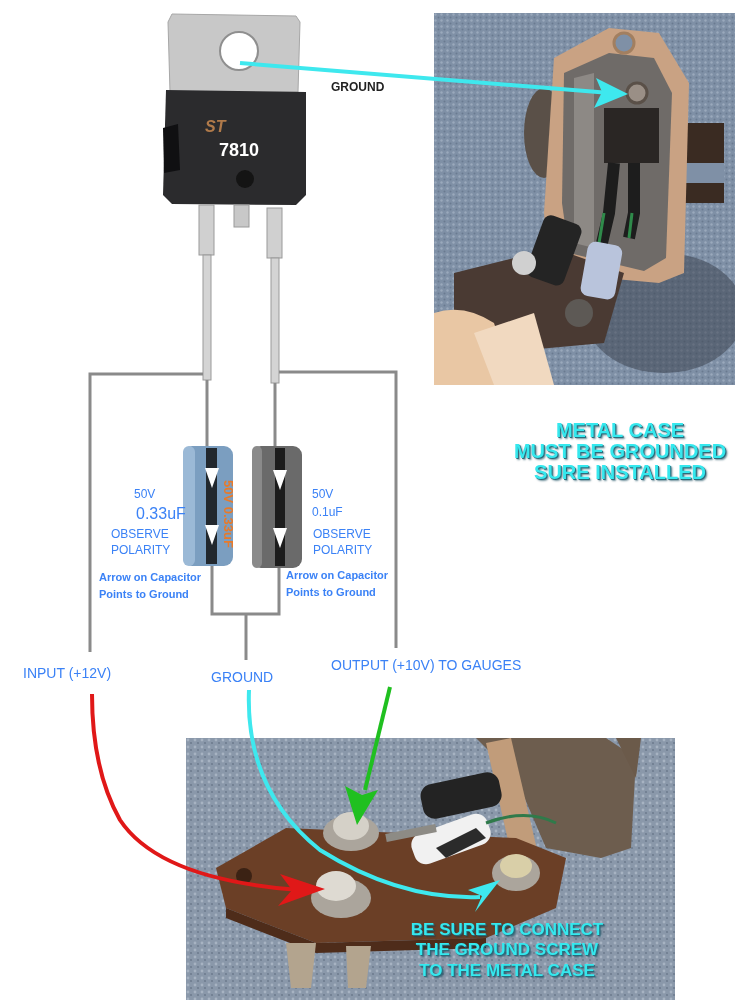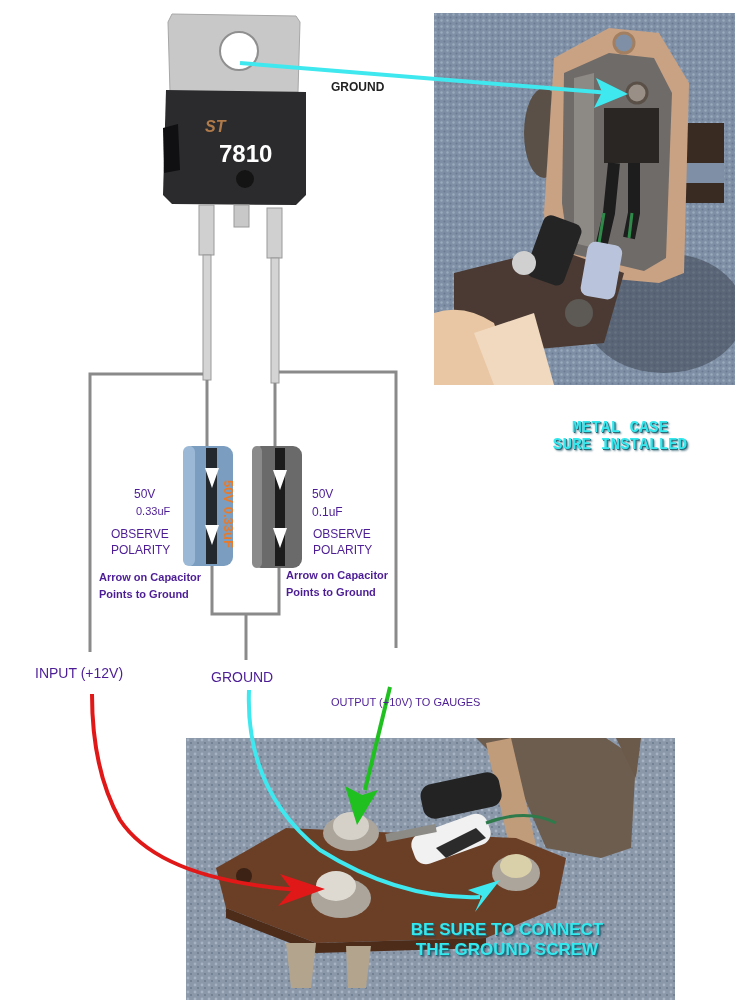--- a/index.html
+++ b/index.html
@@ -1,19 +1,19 @@
 <!DOCTYPE html>
 <html><head>
   <meta charset="utf-8">
   <style>
     html, body { margin: 0; padding: 0; background: #ffffff; }
     body { width: 749px; height: 1000px; position: relative; overflow: hidden; font-family: "Liberation Sans", sans-serif; }
     .abs { position: absolute; }
     svg.layer { position: absolute; left: 0; top: 0; }
-    .lbl { position: absolute; color: #4c1d95; font-family: "Liberation Sans", sans-serif; white-space: nowrap; }
+    .lbl { position: absolute; color: #3b82f6; font-family: "Liberation Sans", sans-serif; white-space: nowrap; }
     .lbl-bold { font-weight: bold; }
     .cyan-note { position: absolute; color: #35e8ee; font-family: "Liberation Sans", sans-serif; font-weight: bold; text-align: center; text-shadow: 1px 1px 0 #2a6b7a, 2px 2px 2px rgba(0,60,80,0.6); line-height: 1.05; }
   </style>
 </head>
 <body>
 
 <div class="abs" style="left:434px;top:13px;width:301px;height:372px;overflow:hidden;background:#7d8ea4;">
   <svg width="301" height="372" viewBox="0 0 301 372">
     <defs>
       <pattern id="carpet1" width="6" height="6" patternUnits="userSpaceOnUse">
@@ -150,42 +150,44 @@
     <polygon points="500,880 468,890 482,896 475,912" fill="#3ee8ee"></polygon>
   </g>
 
   <g>
     <path d="M390 687 L365 790" stroke="#20c020" stroke-width="4" fill="none"></path>
     <polygon points="357,825 345,786 362,795 378,790" fill="#20c020"></polygon>
   </g>
 </svg>
 
 <div class="lbl lbl-bold" style="left:205px;top:118px;font-size:16px;color:#b07a4a;font-style:italic;">ST</div>
-<div class="lbl lbl-bold" style="left:219px;top:140px;font-size:24px;color:#ffffff;">7810</div>
+<div class="lbl lbl-bold" style="left:219px;top:140px;font-size:18px;color:#ffffff;">7810</div>
 <div class="lbl" style="left:331px;top:80px;font-size:12px;font-weight:bold;color:#222;">GROUND</div>
 
 <div class="lbl" style="left:134px;top:487px;font-size:12px;">50V</div>
-<div class="lbl" style="left:136px;top:505px;font-size:11px;">0.33uF</div>
+<div class="lbl" style="left:136px;top:505px;font-size:16px;">0.33uF</div>
 <div class="lbl" style="left:111px;top:527px;font-size:12px;">OBSERVE</div>
 <div class="lbl" style="left:111px;top:543px;font-size:12px;">POLARITY</div>
 <div class="lbl lbl-bold" style="left:99px;top:571px;font-size:11px;">Arrow on Capacitor</div>
 <div class="lbl lbl-bold" style="left:99px;top:588px;font-size:11px;">Points to Ground</div>
 
 <div class="lbl" style="left:312px;top:487px;font-size:12px;">50V</div>
 <div class="lbl" style="left:312px;top:505px;font-size:12px;">0.1uF</div>
 <div class="lbl" style="left:313px;top:527px;font-size:12px;">OBSERVE</div>
 <div class="lbl" style="left:313px;top:543px;font-size:12px;">POLARITY</div>
 <div class="lbl lbl-bold" style="left:286px;top:569px;font-size:11px;">Arrow on Capacitor</div>
 <div class="lbl lbl-bold" style="left:286px;top:586px;font-size:11px;">Points to Ground</div>
 
-<div class="lbl" style="left:35px;top:665px;font-size:14px;">INPUT (+12V)</div>
+<div class="lbl" style="left:23px;top:665px;font-size:14px;">INPUT (+12V)</div>
 <div class="lbl" style="left:211px;top:669px;font-size:14px;">GROUND</div>
-<div class="lbl" style="left:331px;top:696px;font-size:11px;text-align:center;">OUTPUT (+10V) TO GAUGES</div>
+<div class="lbl" style="left:331px;top:657px;font-size:14px;text-align:center;">OUTPUT (+10V) TO GAUGES</div>
 
-<div class="cyan-note" style="left:505px;top:420px;width:230px;font-size:16px;font-family:Liberation Mono, monospace;">
+<div class="cyan-note" style="left:505px;top:420px;width:230px;font-size:20px;">
   <div>METAL CASE</div>
+  <div>MUST BE GROUNDED</div>
   <div>SURE INSTALLED</div>
 </div>
 
 <div class="cyan-note" style="left:382px;top:920px;width:250px;font-size:17px;line-height:1.2;">
   <div>BE SURE TO CONNECT</div>
   <div>THE GROUND SCREW</div>
+  <div>TO THE METAL CASE</div>
 </div>
 
 </body></html>

